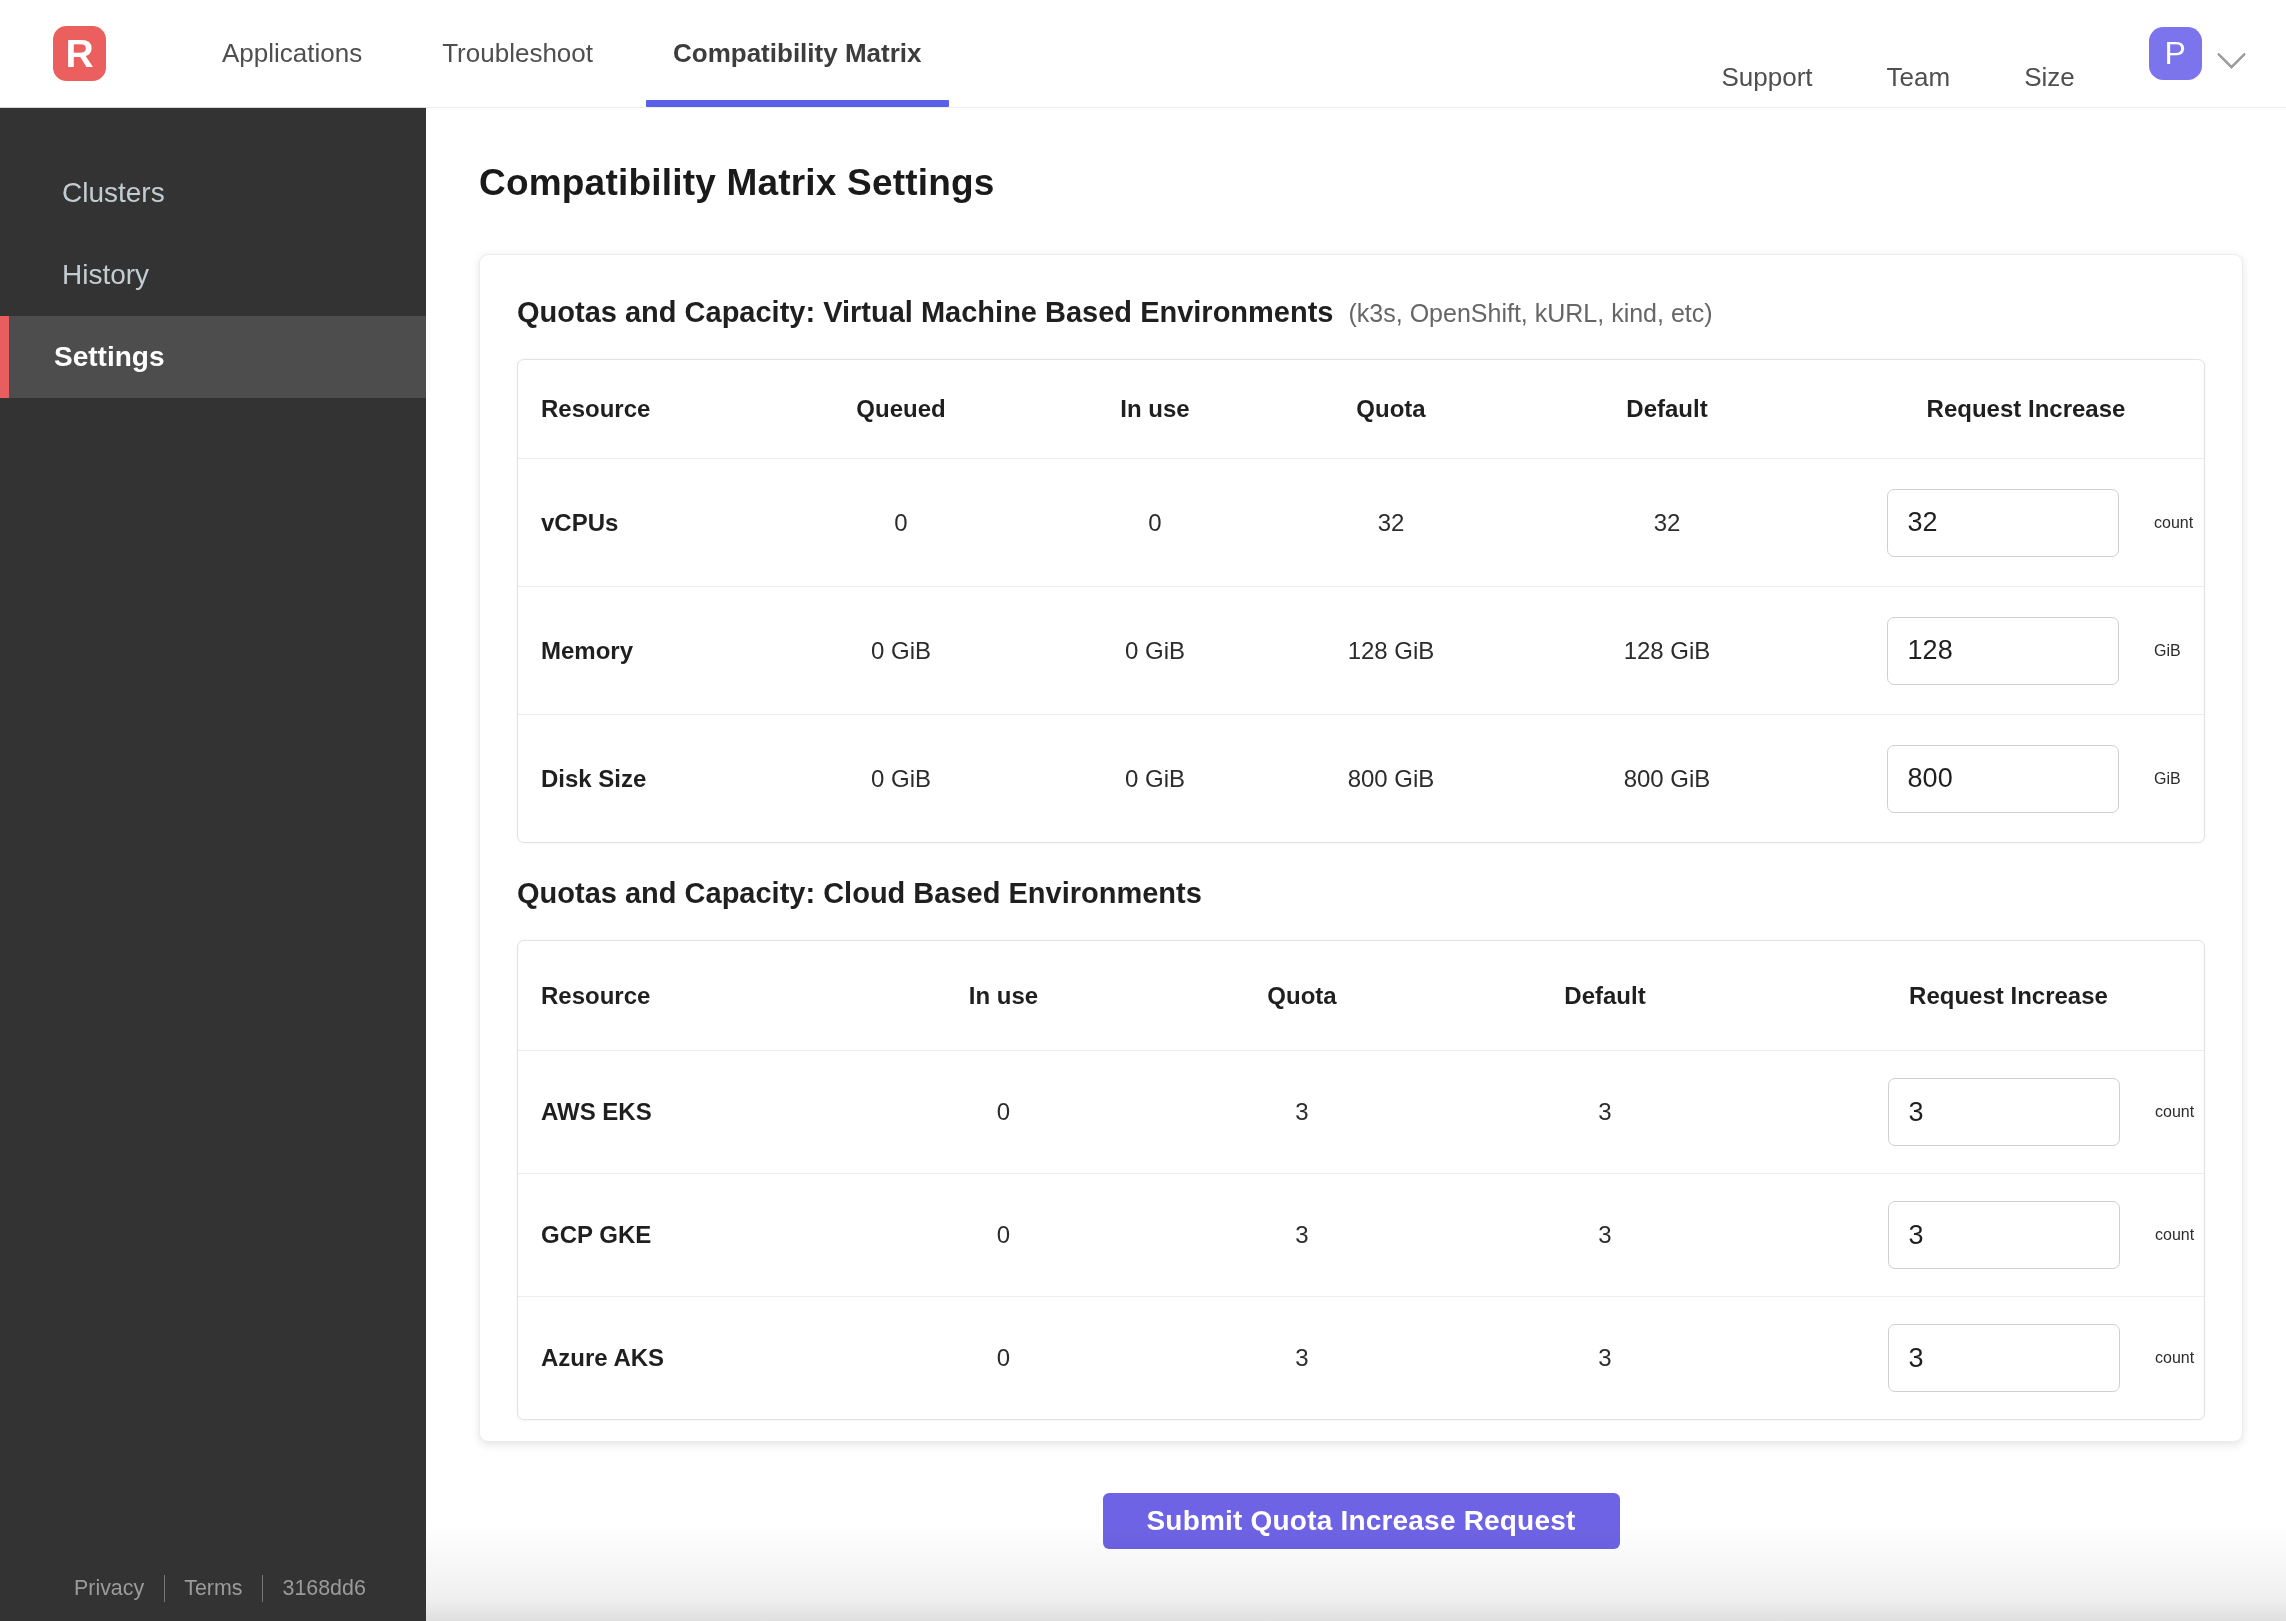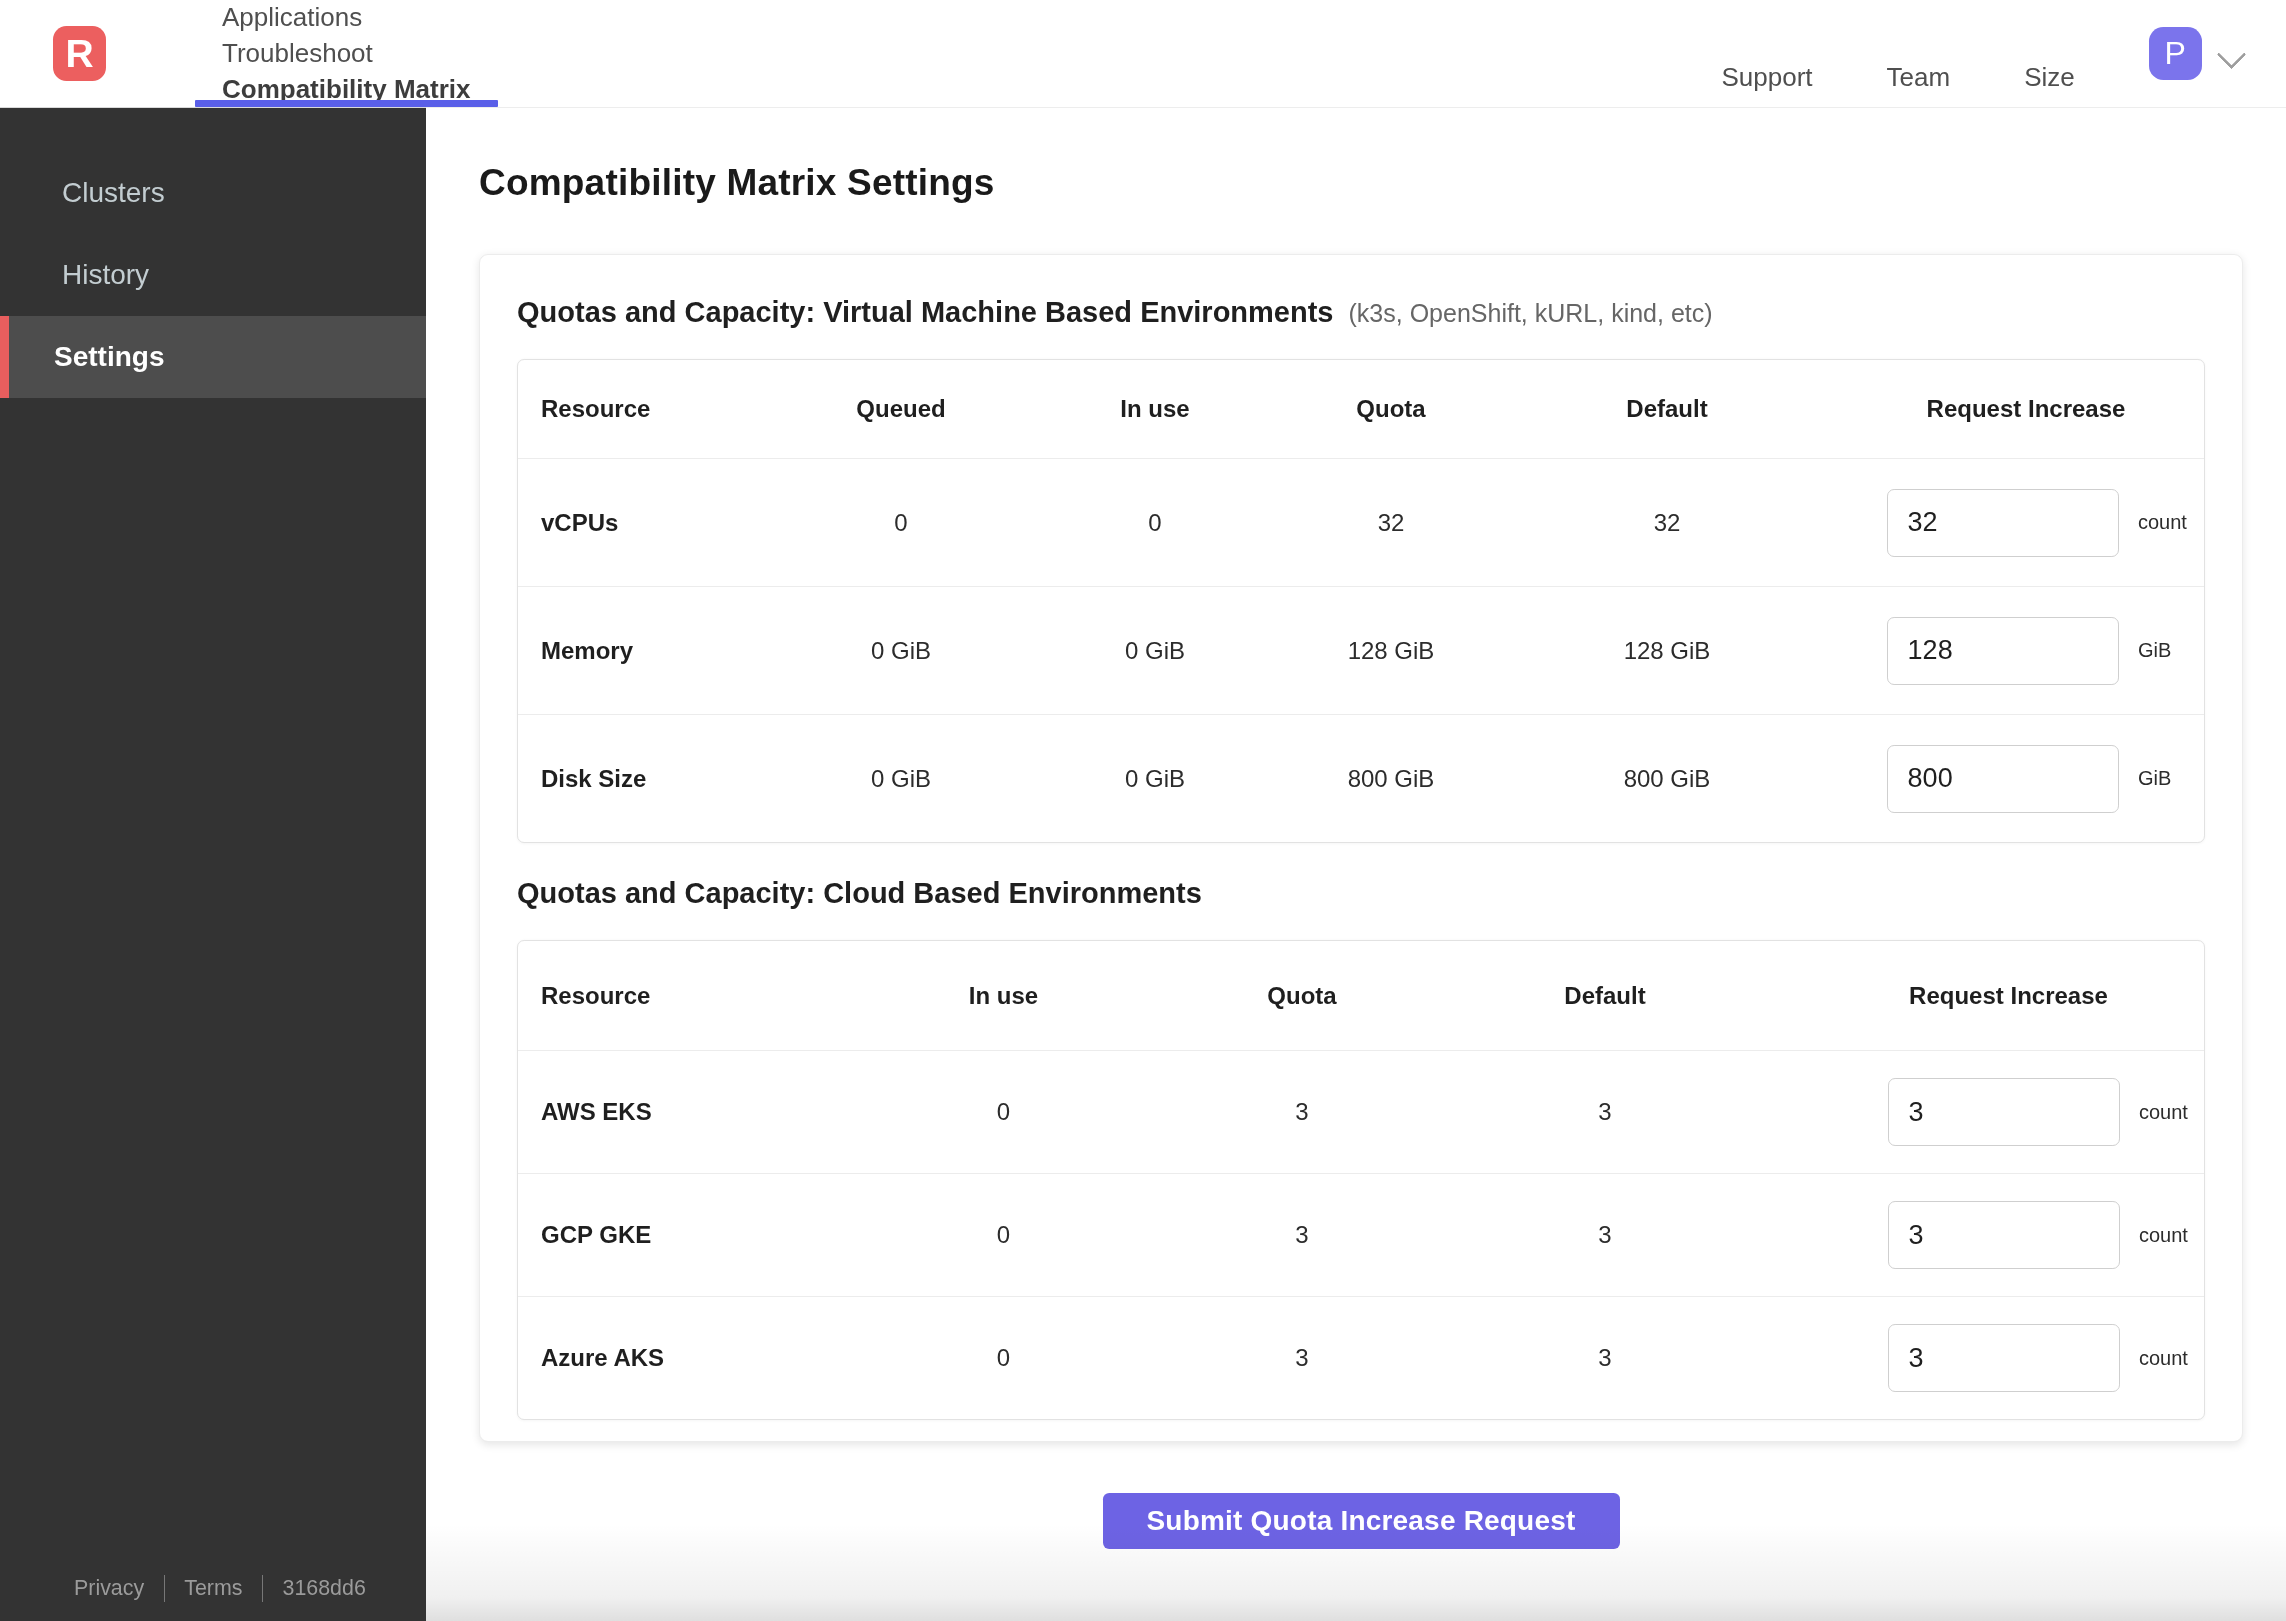--- a/index.html
+++ b/index.html
@@ -28,21 +28,21 @@
   header.topbar{
     height:107px;flex:0 0 107px;display:flex;align-items:center;
     background:#fff;padding:0 41px 0 53px;position:relative;z-index:5;
     box-shadow:0 0.9px 0 #ebebeb;
   }
   .logo{
     width:53px;height:55px;border-radius:13.4px;background:var(--brand_red);
     display:flex;align-items:center;justify-content:center;
     color:#fff;font-size:39px;font-weight:bold;flex:0 0 auto;
   }
-  nav.main-tabs{display:flex;margin-left:76px;height:100%;flex-direction:column;}
+  nav.main-tabs{display:flex;margin-left:76px;height:100%;}
   .tab{
     position:relative;display:flex;align-items:center;height:100%;
     padding:0 40px;font-size:26px;color:var(--nav_text);cursor:pointer;white-space:nowrap;
   }
   .tab.active{font-weight:bold;color:#3d3d3d;}
   .tab-underline{
     position:absolute;left:12.5px;right:12.5px;bottom:0;height:7.1px;
     background:var(--indigo_accent);border-radius:0.9px;
   }
   .top-spacer{flex:1;}
@@ -122,21 +122,21 @@
   .cloud-t .trow.head{height:109px;}
   .cell{font-size:24px;color:var(--cell_text);text-align:center;}
   .cell.resource{text-align:left;padding-left:23px;font-weight:bold;color:var(--heading_text);}
   .trow.head .cell{font-weight:bold;color:var(--heading_text);}
   .cell.request{display:flex;align-items:center;justify-content:flex-start;padding-left:42px;text-align:left;}
   .cloud-t .cell.request{padding-left:78px;}
   .qinput{
     width:232px;height:68px;border:1.8px solid var(--input_border);border-radius:7.1px;
     font-size:27px;color:#1f1f1f;padding:0 19.6px;font-family:inherit;background:#fff;outline:none;
   }
-  .unit{margin-left:19px;font-size:20px;color:var(--cell_text);}
+  .unit{margin-left:35px;font-size:16px;color:var(--cell_text);}
 
   .submit-wrap{width:1764px;display:flex;justify-content:center;}
   button.submit{
     margin-top:51px;width:517px;height:56px;border:none;border-radius:6.2px;
     background:var(--indigo_button);color:#fff;font-size:28px;font-weight:bold;
     font-family:inherit;cursor:pointer;letter-spacing:0.2px;
   }
 </style>
 </head>
 <body>

